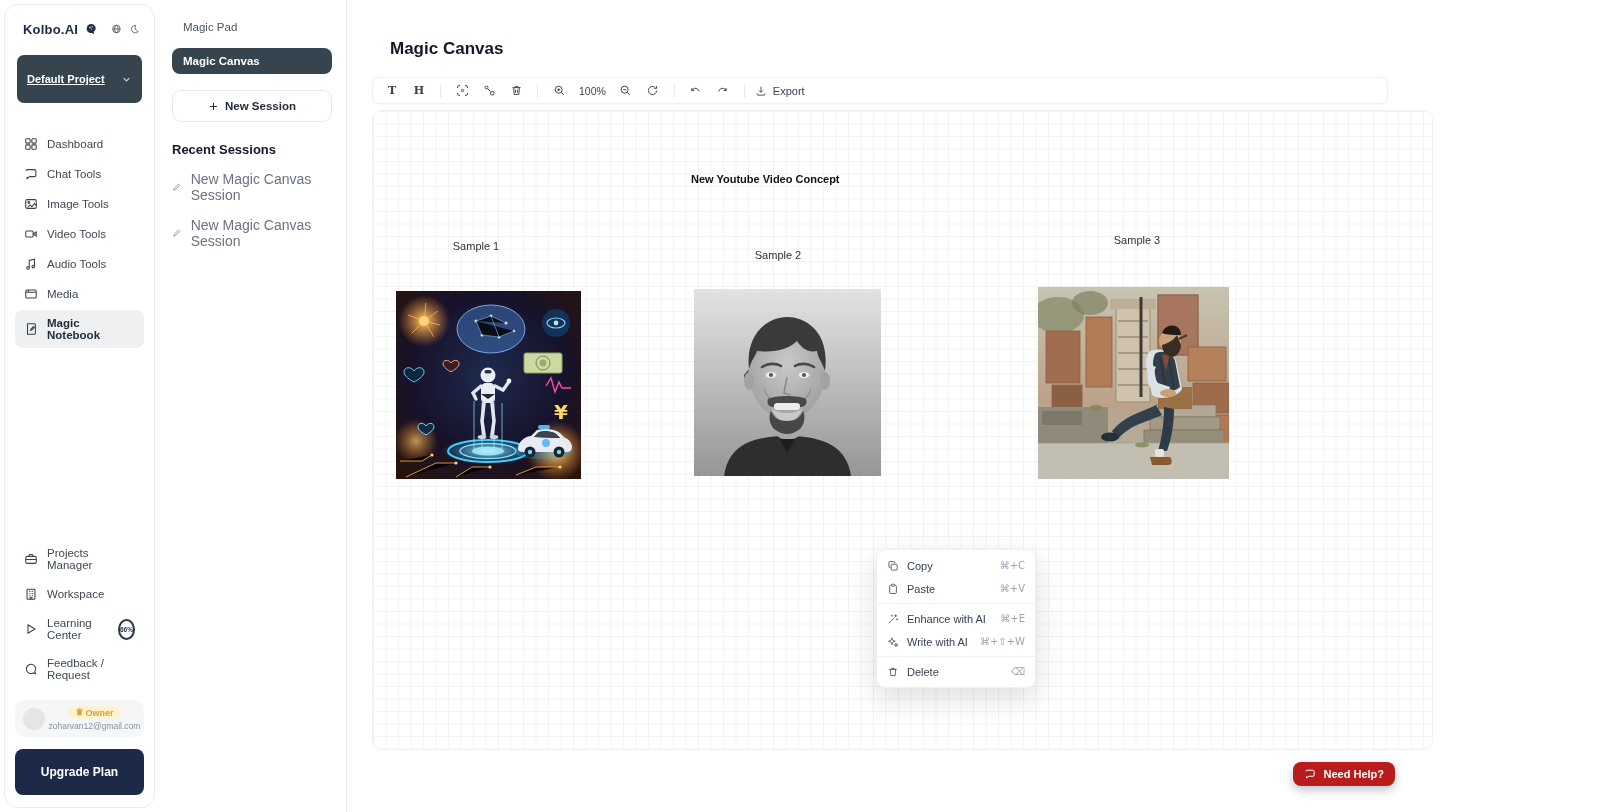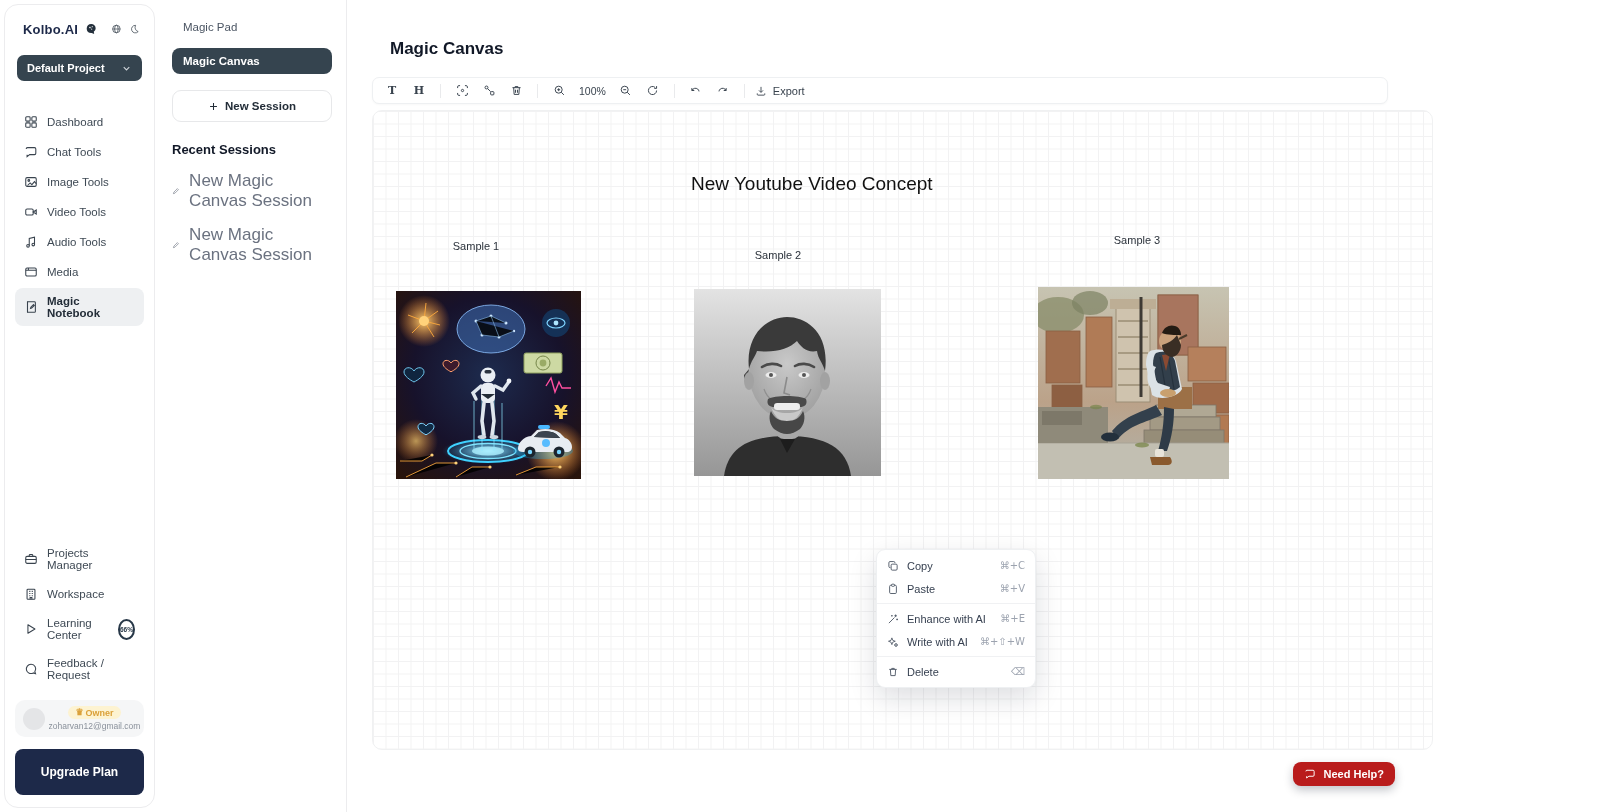--- a/index.html
+++ b/index.html
@@ -10,21 +10,21 @@
   
   .sidebar { position:absolute; left:4px; top:4px; bottom:4px; width:151px;
     background:#fff; border:1px solid #ececee; border-radius:14px;
     display:flex; flex-direction:column; padding:14px 10px 12px 10px; }
   .logo-row { display:flex; align-items:center; gap:7px; padding:2px 4px 0 8px; }
   .logo-text { font-weight:800; font-size:13px; color:#1d2949; letter-spacing:.2px; }
   .logo-mark { width:16px; height:16px; }
   .top-icon { width:14px; height:14px; color:#39434e; }
   .logo-spacer { flex:1; }
   .project-btn { margin:18px 2px 0 2px; background:#35444f; color:#fff; border-radius:7px;
-    padding:7px 10px; font-size:11px; font-weight:700; display:flex; align-items:center; justify-content:space-between; cursor:pointer; }
+    padding:18px 10px; font-size:11px; font-weight:700; display:flex; align-items:center; justify-content:space-between; cursor:pointer;text-decoration:underline; }
   .project-btn svg { width:11px; height:11px; }
   .nav { margin-top:27px; display:flex; flex-direction:column; gap:2px; }
   .nav-item { display:flex; align-items:center; gap:9px; padding:7px 9px; border-radius:8px;
     font-size:11.5px; color:#3e4954; cursor:pointer; }
   .nav-item.selected { background:#eef0f2; font-weight:600; color:#232d38; }
   .nav-item svg { width:14px; height:14px; flex:0 0 auto; color:#39434e; }
   .sidebar-bottom { margin-top:auto; display:flex; flex-direction:column; gap:2px; }
   .ring-badge { margin-left:auto; width:21px; height:21px; border-radius:50%; border:2.5px solid #273747;
     display:flex; align-items:center; justify-content:center; font-size:6.5px; font-weight:700; color:#273747; }
   .user-card { margin-top:10px; background:#f5f6f7; border-radius:10px; padding:6px 8px;
@@ -40,21 +40,21 @@
 
   
   .panel { position:absolute; left:156px; top:0; bottom:0; width:191px; background:#fff;
     border-right:1px solid #ececee; padding:14px 14px 0 16px; }
   .panel-item { font-size:11.5px; color:#4b5563; padding:7px 11px; border-radius:8px; cursor:pointer; }
   .panel-item.selected { background:#35444f; color:#fff; font-weight:700; margin-top:8px; }
   .new-session-btn { margin-top:16px; width:100%; background:#fff; border:1px solid #e7e8ea; border-radius:9px;
     padding:9px 0; font-size:11.5px; font-weight:600; color:#232d38; display:flex; align-items:center; justify-content:center; gap:6px; cursor:pointer; font-family:inherit; }
   .new-session-btn svg { width:11px; height:11px; }
   .recent-heading { margin-top:20px; font-size:13px; font-weight:800; color:#111827; }
-  .session-item { display:flex; align-items:center; gap:9px; margin-top:14px; font-size:17px; color:#6b7280; cursor:pointer; }
+  .session-item { display:flex; align-items:center; gap:9px; margin-top:14px; font-size:14px; color:#6b7280; cursor:pointer; }
   .session-item svg { width:12px; height:12px; color:#6b7280; }
 
   
   .main { position:absolute; left:347px; top:0; right:0; bottom:0; background:#fff; }
   .page-title { position:absolute; left:43px; top:39px; font-size:17px; font-weight:800; color:#111827; }
   .toolbar { position:absolute; left:25px; right:60px; top:77px; height:27px; background:#fff;
     border:1px solid #eef0f2; border-radius:7px; box-shadow:0 1px 2px rgba(0,0,0,.03);
     display:flex; align-items:center; gap:5px; padding:0 8px; }
   .tool-btn { width:22px; height:21px; border-radius:5px; display:flex; align-items:center; justify-content:center;
     color:#39434e; cursor:pointer; background:transparent; border:none; }
@@ -63,21 +63,21 @@
   .tool-divider { width:1px; height:14px; background:#e9eaec; margin:0 5px; }
   .zoom-level { font-size:10.5px; color:#39434e; padding:0 4px; cursor:default; }
   .export-btn { display:flex; align-items:center; gap:6px; font-size:11px; color:#39434e; cursor:pointer;
     background:none; border:none; font-family:inherit; }
   .export-btn svg { width:12px; height:12px; }
 
   .canvas { position:absolute; left:25px; top:110px; right:15px; height:640px; background:#fff;
     border:1px solid #f0f1f2; border-radius:10px; overflow:hidden;
     background-image:linear-gradient(#f2f2f3 1px, transparent 1px), linear-gradient(90deg, #f2f2f3 1px, transparent 1px);
     background-size:12.5px 12.5px; }
-  .canvas-heading { position:absolute; left:318px; top:62px; font-size:19px; font-weight:400; color:#111; cursor:move; }
+  .canvas-heading { position:absolute; left:318px; top:62px; font-size:11px; font-weight:700; color:#111; cursor:move; }
   .sample-label { position:absolute; transform:translateX(-50%); font-size:11px; color:#2b323b; cursor:move; }
   .sample-img { position:absolute; overflow:hidden; cursor:move; }
   .sample-img svg { display:block; width:100%; height:100%; }
 
   
   .context-menu { position:absolute; left:503px; top:438px; width:160px; background:#fff;
     border:1px solid #eef0f2; border-radius:9px; box-shadow:0 10px 28px rgba(15,23,42,.14); padding:4px 0; }
   .menu-item { display:flex; align-items:center; gap:8px; padding:5.5px 10px; font-size:11px; color:#374151; cursor:pointer; }
   .menu-item svg { width:12px; height:12px; color:#4b5563; flex:0 0 auto; }
   .menu-shortcut { margin-left:auto; font-size:10px; color:#9ca3af; font-family:"DejaVu Sans", sans-serif; }

